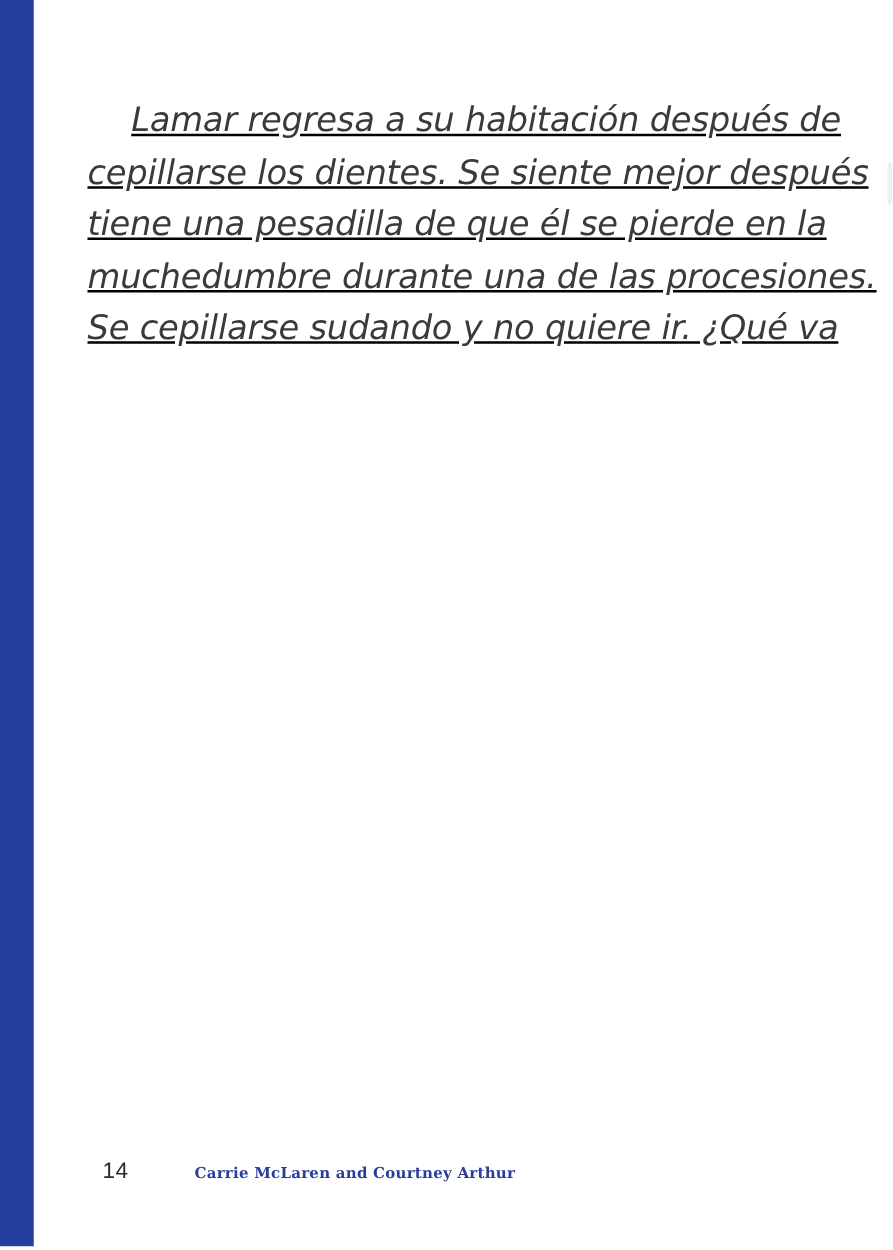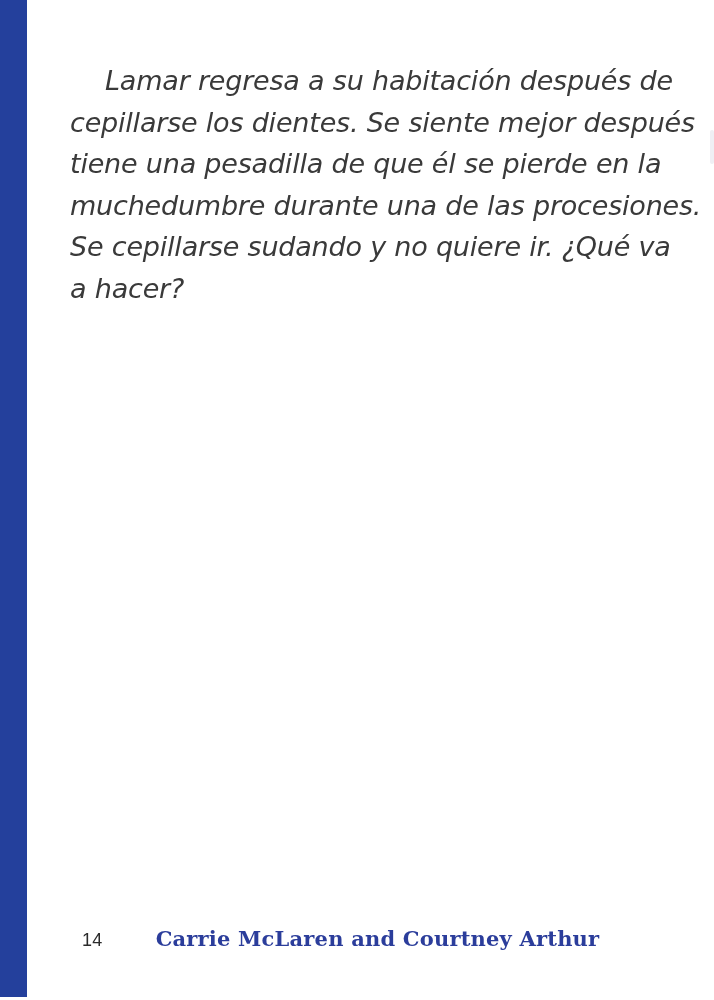--- a/index.html
+++ b/index.html
@@ -19,22 +19,23 @@
     position: absolute;
     left: 0;
     top: 0;
     width: 27px;
     height: 997px;
     background: var(--accent, #24409C);
   }
   .story {
     position: absolute;
     left: 70px;
-    top: 60px;
+    top: 76px;
     width: 560px;
+    text-decoration: underline;
   }
   .story .line {
     font-style: italic;
     font-size: 27px;
     line-height: 41.5px;
     color: var(--body-text, #3A3A3A);
     white-space: nowrap;
     letter-spacing: -0.2px;
   }
   .story .line.indent {
@@ -51,21 +52,21 @@
   .page-number {
     font-family: "Liberation Sans", sans-serif;
     font-size: 18px;
     font-weight: 500;
     color: #2B2B2B;
     letter-spacing: 0.3px;
   }
   .authors {
     margin-left: 53px;
     font-family: "DejaVu Serif", "Liberation Serif", serif;
-    font-size: 21px;
+    font-size: 12px;
     font-weight: bold;
     color: var(--author-text, #2B3D9B);
     letter-spacing: 0.2px;
     white-space: nowrap;
   }
   .edge-artifact {
     position: absolute;
     right: 0;
     top: 130px;
     width: 4px;
@@ -80,21 +81,20 @@
 <div class="page">
 
   <div class="accent-bar"></div>
 
   <div class="story">
     <div class="line indent">Lamar regresa a su habitación después de</div>
     <div class="line">cepillarse los dientes. Se siente mejor después</div>
     <div class="line">tiene una pesadilla de que él se pierde en la</div>
     <div class="line">muchedumbre durante una de las procesiones.</div>
     <div class="line">Se cepillarse sudando y no quiere ir. ¿Qué va</div>
-    <div class="line">a hacer?</div>
   </div>
 
   <div class="footer">
     <span class="page-number">14</span>
     <span class="authors">Carrie McLaren and Courtney Arthur</span>
   </div>
 
   <div class="edge-artifact"></div>
 
 </div>

